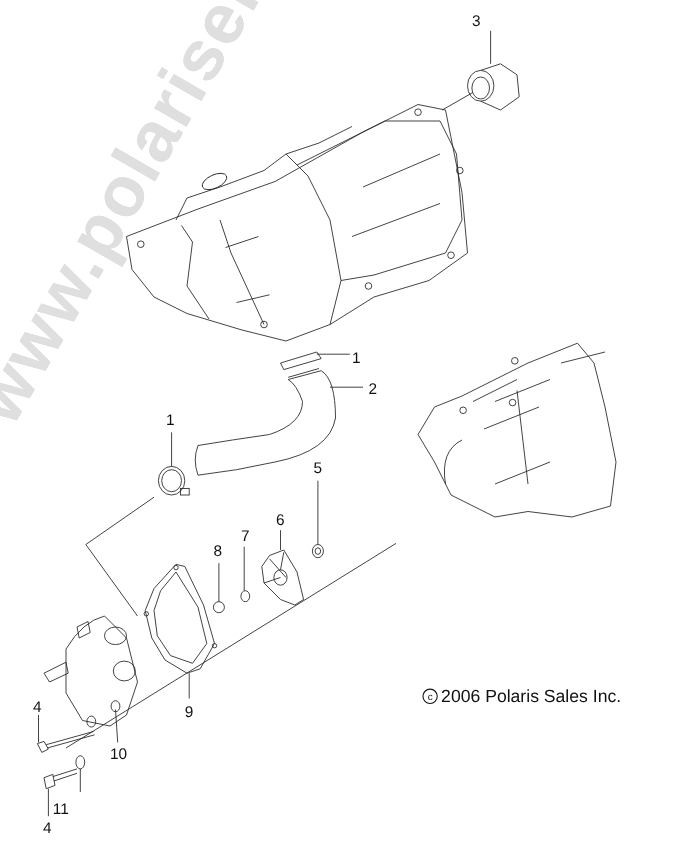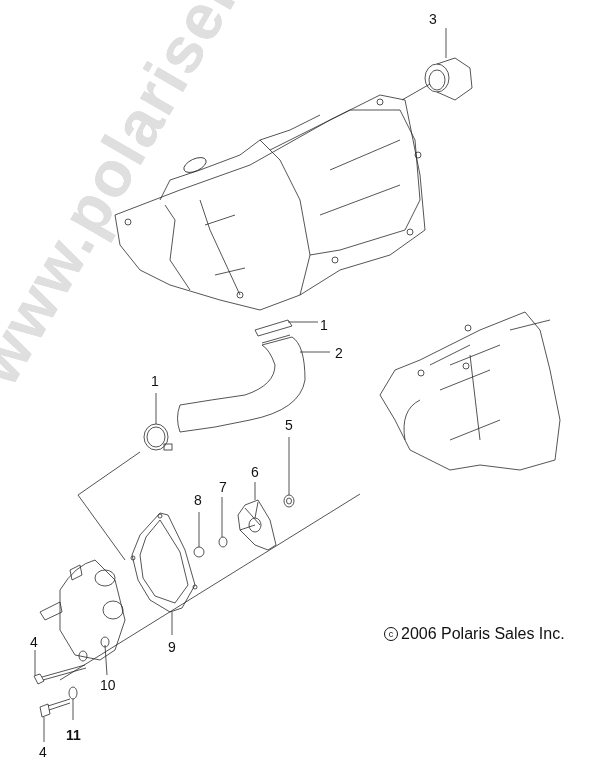--- a/index.html
+++ b/index.html
@@ -149,19 +149,19 @@
   <div class="callout" style="left:320px;top:318px;">1</div>
   <div class="callout" style="left:335px;top:346px;">2</div>
   <div class="callout" style="left:151px;top:374px;">1</div>
   <div class="callout" style="left:285px;top:418px;">5</div>
   <div class="callout" style="left:251px;top:465px;">6</div>
   <div class="callout" style="left:219px;top:480px;">7</div>
   <div class="callout" style="left:194px;top:493px;">8</div>
   <div class="callout" style="left:168px;top:640px;">9</div>
   <div class="callout" style="left:30px;top:635px;">4</div>
   <div class="callout" style="left:100px;top:678px;">10</div>
-  <div class="callout" style="left:66px;top:728px;font-weight:bold;">11</div>
+  <div class="callout" style="left:48px;top:728px;">11</div>
   <div class="callout" style="left:39px;top:745px;">4</div>
 
   <div class="copyright">
     <span class="c">c</span><span>2006  Polaris Sales Inc.</span>
   </div>
 </div>
 
 </body></html>

